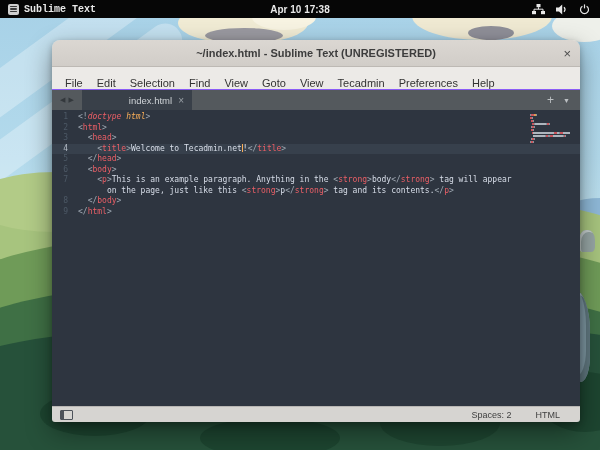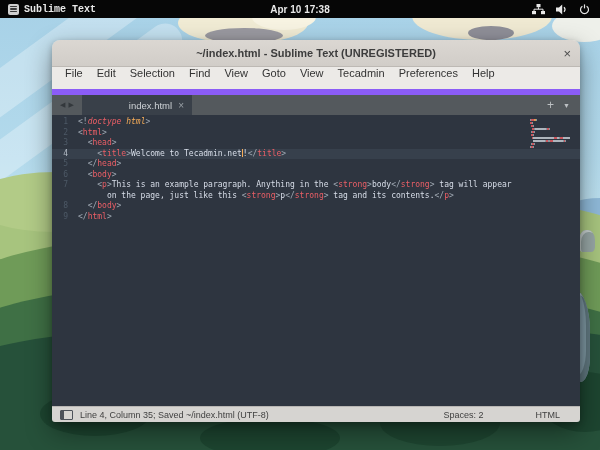--- a/index.html
+++ b/index.html
@@ -31,22 +31,22 @@
   
   .window{position:absolute;left:52px;top:40px;width:528px;height:382px;z-index:40;
     border-radius:8px 8px 3px 3px;overflow:hidden;display:flex;flex-direction:column;
     box-shadow:0 10px 26px rgba(0,0,0,.42),0 2px 6px rgba(0,0,0,.25);}
   .titlebar{height:26px;flex:none;background:linear-gradient(#dbd7d2,#d1cdc8);
     border-bottom:1px solid #bdb9b4;display:flex;align-items:center;justify-content:center;position:relative;}
   .title{font-size:11px;font-weight:700;color:#3d3d3d;}
   .close-btn{position:absolute;right:9px;top:0;height:100%;display:flex;align-items:center;
     color:#4c4c4c;font-size:13px;font-weight:400;cursor:default;}
 
-  .menubar{height:22px;flex:none;background:#eceae7;display:flex;align-items:flex-start;
-    padding-left:6px;border-bottom:6px solid #8b5cf6;}
+  .menubar{height:22px;flex:none;background:#eceae7;display:flex;align-items:flex-end;
+    padding-left:6px;border-bottom:1px solid #8b5cf6;}
   .menu-item{font-size:11px;color:#333;padding:0 7px;cursor:default;}
 
   .tabbar{height:20px;flex:none;background:#54595d;display:flex;align-items:stretch;}
   .tab-nav{width:30px;display:flex;align-items:center;justify-content:center;gap:3px;
     color:#33383c;font-size:7px;}
   .tab{width:94px;background:#394049;display:flex;align-items:center;padding:0 8px;gap:6px;text-align:right;}
   .tab-label{flex:1;font-size:9.5px;color:#ced2d6;white-space:nowrap;overflow:hidden;}
   .tab-close{font-size:10px;color:#99a0a6;}
   .tab-spacer{flex:1;}
   .tab-actions{display:flex;align-items:center;gap:9px;padding-right:10px;color:#bcc0c3;}
@@ -74,21 +74,21 @@
   .mm-seg.tok-tag,.mm-seg.tok-doctype{background:#c9565d;}
   .mm-seg.tok-text{background:#aeb5bd;}
   .mm-seg.tok-dtarg{background:#d99b52;}
   .mm-seg.tok-plain{background:transparent;}
 
   .statusbar{height:15px;flex:none;background:#d6d4d1;border-top:1px solid #b8b6b3;
     display:flex;align-items:center;font-size:9px;color:#3f3f3f;padding:0 8px;}
   .sb-icon{width:11px;height:8px;border:1px solid #4d525a;border-radius:1px;position:relative;margin-right:7px;flex:none;}
   .sb-icon i{position:absolute;left:0;top:0;bottom:0;width:3px;background:#4d525a;}
   .sb-spacer{flex:1;}
-  .sb-spaces{margin-right:52px;}
+  .sb-spaces{margin-right:24px;}
   .sb-syntax{margin-right:12px;}
 </style>
 </head>
 <body>
 
 <div class="stage">
 
   <div class="wallpaper">
     <div class="ray" style="left:-170px;top:40px;width:430px;height:40px;"></div>
     <div class="ray" style="left:-210px;top:140px;width:430px;height:34px;"></div>
@@ -281,20 +281,19 @@
             <span class="mm-seg tok-tag" style="width: 1.8px;"></span>
             <span class="mm-seg tok-punct" style="width: 0.45px;"></span>
           </div>
         </div>
     </div>
 
     <div class="statusbar">
       <span class="sb-icon">
           <i></i>
         </span>
-      <span>Line 4, Column 35; Saved ~/index.html (UTF-8)</span>
       <span class="sb-spacer"></span>
       <span class="sb-spaces">Spaces: 2</span>
       <span class="sb-syntax">HTML</span>
     </div>
   </div>
 
 </div>
 
 </body></html>

